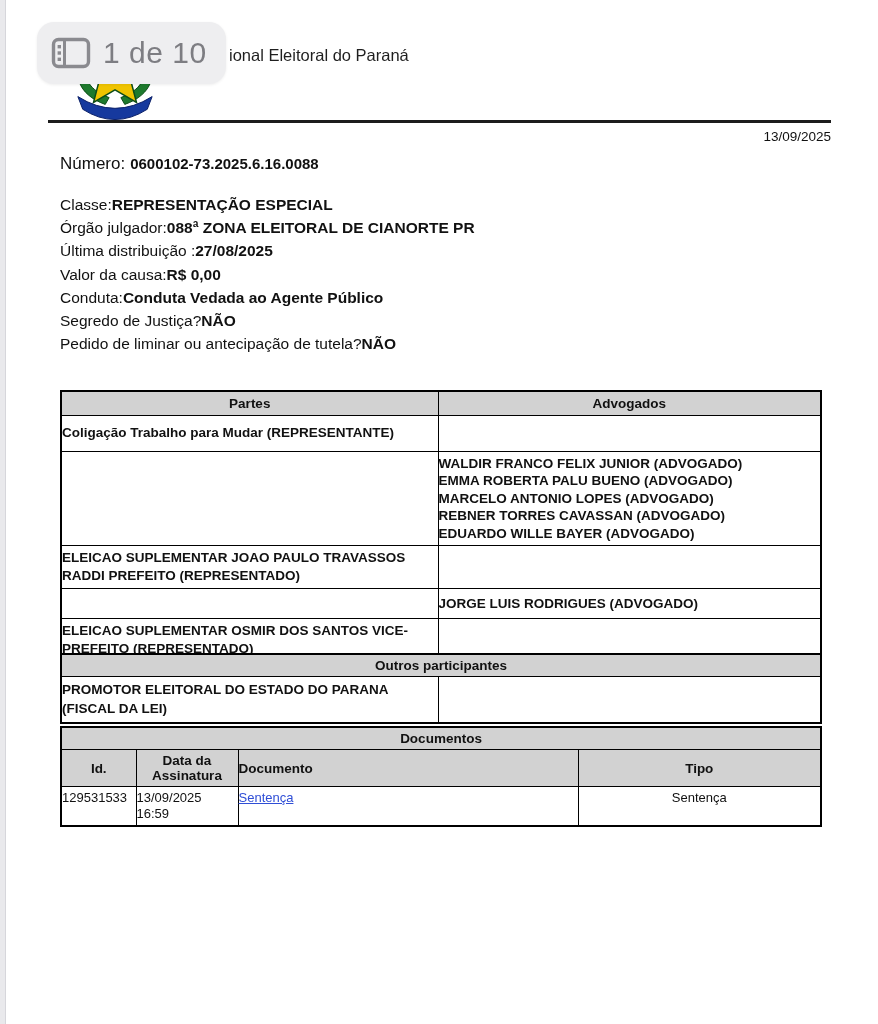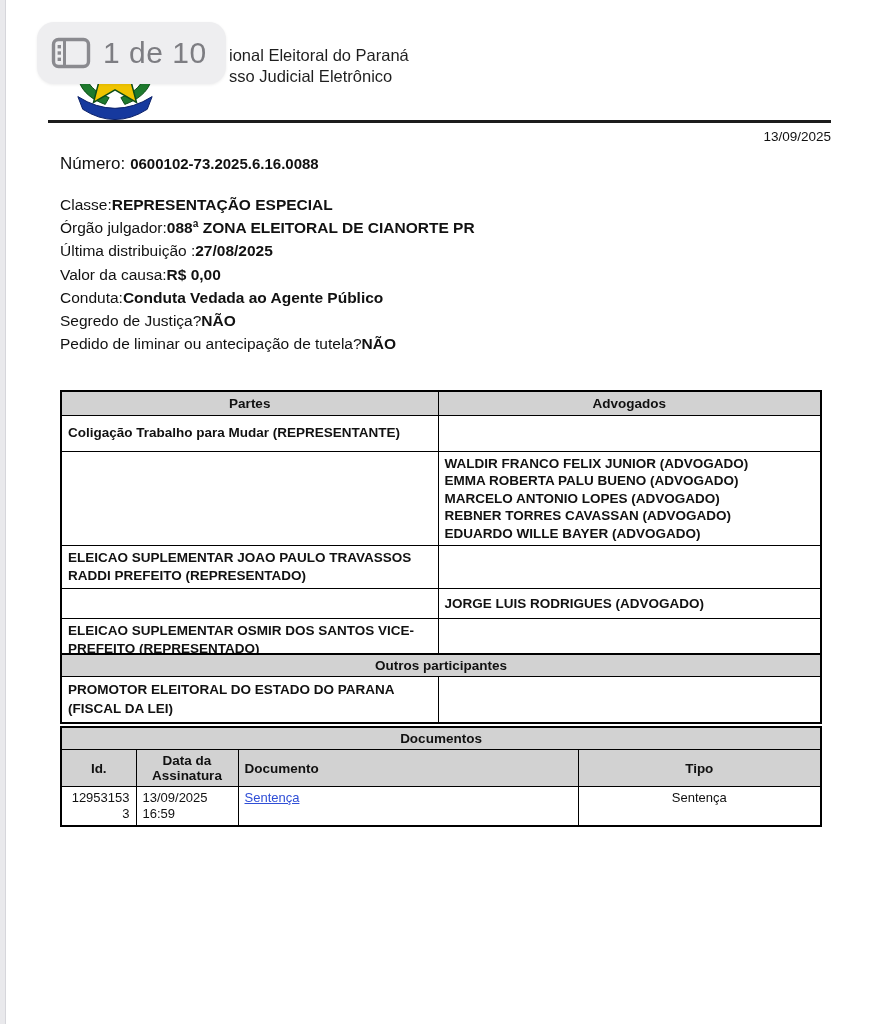--- a/index.html
+++ b/index.html
@@ -29,52 +29,51 @@
   .numero { position:absolute; left:60px; top:154px; font-size:17px; }
   .numero b { font-size:15px; margin-left:5px; }
 
   .fields { position:absolute; left:60px; top:193px; font-size:15.5px; line-height:23.2px; }
   .field-line b { margin-left:0;text-align:right; }
 
   
   table { border-collapse:collapse; width:760px; table-layout:fixed;
     font-size:13.5px; }
   .tbl { position:absolute; left:60px; border:2px solid #000; }
-  td, th { border:1px solid #000; padding:3px 6px; vertical-align:middle;
+  td, th { border:1px solid #000; padding:3px 0; vertical-align:middle;
     word-wrap:break-word; }
   th { background:var(--table-header-bg,#d2d2d2); text-align:center; font-weight:bold; }
   .tbl-partes { top:390px; }
   .tbl-outros { top:653px; }
   .tbl-docs   { top:726px; font-weight:normal; }
   .tbl-partes td { font-weight:bold; line-height:18px; }
   .tbl-outros td { font-weight:bold; line-height:19px; }
   .adv-list div { line-height:17.6px; }
   .tbl-docs td { font-size:13px; vertical-align:top; line-height:16px; }
-  .tbl-docs .c-id { text-align:right; }
+  .tbl-docs .c-id { text-align:left; }
   .tbl-docs .c-tipo { text-align:center; }
   .tbl-docs th.h-doc { text-align:left; }
   a.doc-link { color:var(--link,#2f4ed6); text-decoration:underline; }
 </style>
 </head>
 <body>
 
 <div class="edge-strip"></div>
 
 <svg class="logo" viewBox="0 0 100 88">
   <path d="M20,14 C4,38 12,60 40,70 L44,63 C20,54 14,38 26,18 Z" fill="var(--wreath-green,#1e7a2e)" stroke="#0d4d18" stroke-width="1"></path>
   <path d="M80,14 C96,38 88,60 60,70 L56,63 C80,54 86,38 74,18 Z" fill="var(--wreath-green,#1e7a2e)" stroke="#0d4d18" stroke-width="1"></path>
   <path d="M50,6 L60,28 L84,30 L66,45 L72,68 L50,55 L28,68 L34,45 L16,30 L40,28 Z" fill="var(--star-yellow,#f0c400)" stroke="#0d4d18" stroke-width="1.5"></path>
   <circle cx="50" cy="38" r="12" fill="#16399e" stroke="#f0c400" stroke-width="2"></circle>
   <circle cx="50" cy="38" r="5" fill="#fff"></circle>
   <path d="M12,62 Q50,86 88,62 L83,75 Q50,96 17,75 Z" fill="var(--ribbon-blue,#16399e)" stroke="#0a1f66" stroke-width="1"></path>
 </svg>
 
 <div class="hdr-text">
   <div>ional Eleitoral do Paraná</div>
-  <div>sso Judicial Eletrônico</div>
 </div>
 
 <div class="badge">
   <svg class="pg-icon" viewBox="0 0 40 32">
     <rect x="2.5" y="2.5" width="35" height="27" rx="5" fill="none" stroke="#8a8a8f" stroke-width="3.4"></rect>
     <line x1="13.5" y1="3" x2="13.5" y2="29" stroke="#8a8a8f" stroke-width="3"></line>
     <rect x="6.6" y="8" width="3.4" height="3.4" fill="#8a8a8f"></rect>
     <rect x="6.6" y="14.3" width="3.4" height="3.4" fill="#8a8a8f"></rect>
     <rect x="6.6" y="20.6" width="3.4" height="3.4" fill="#8a8a8f"></rect>
   </svg>

